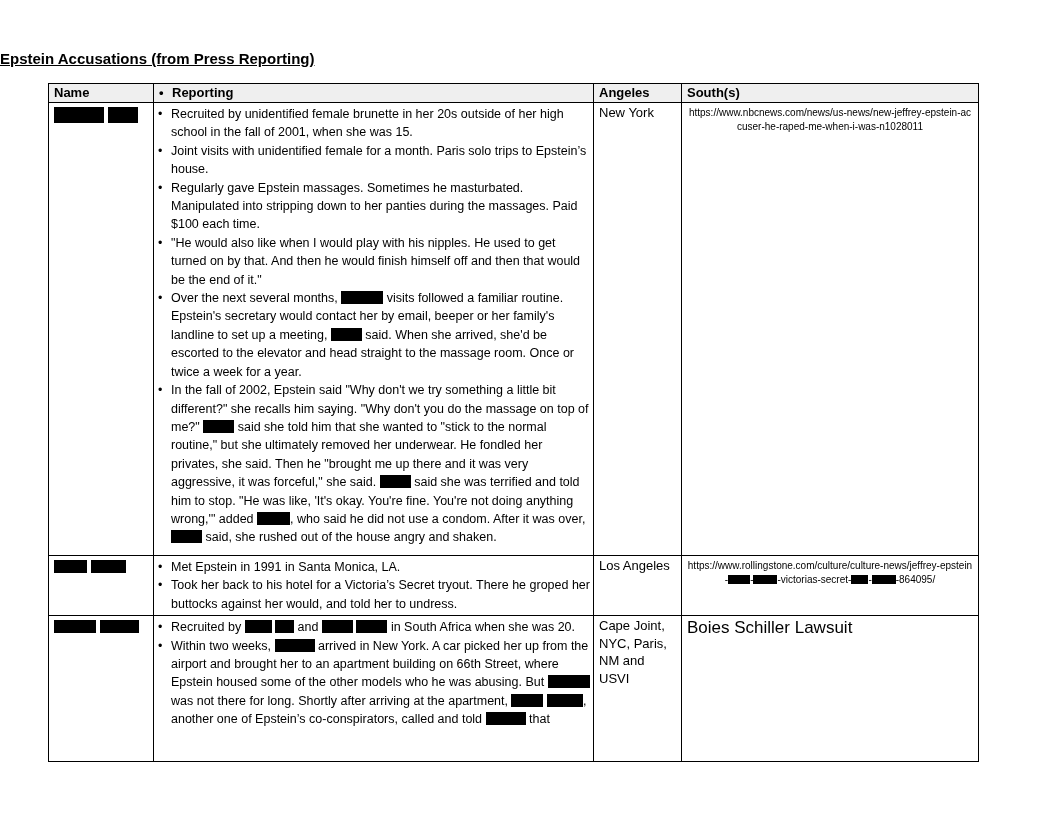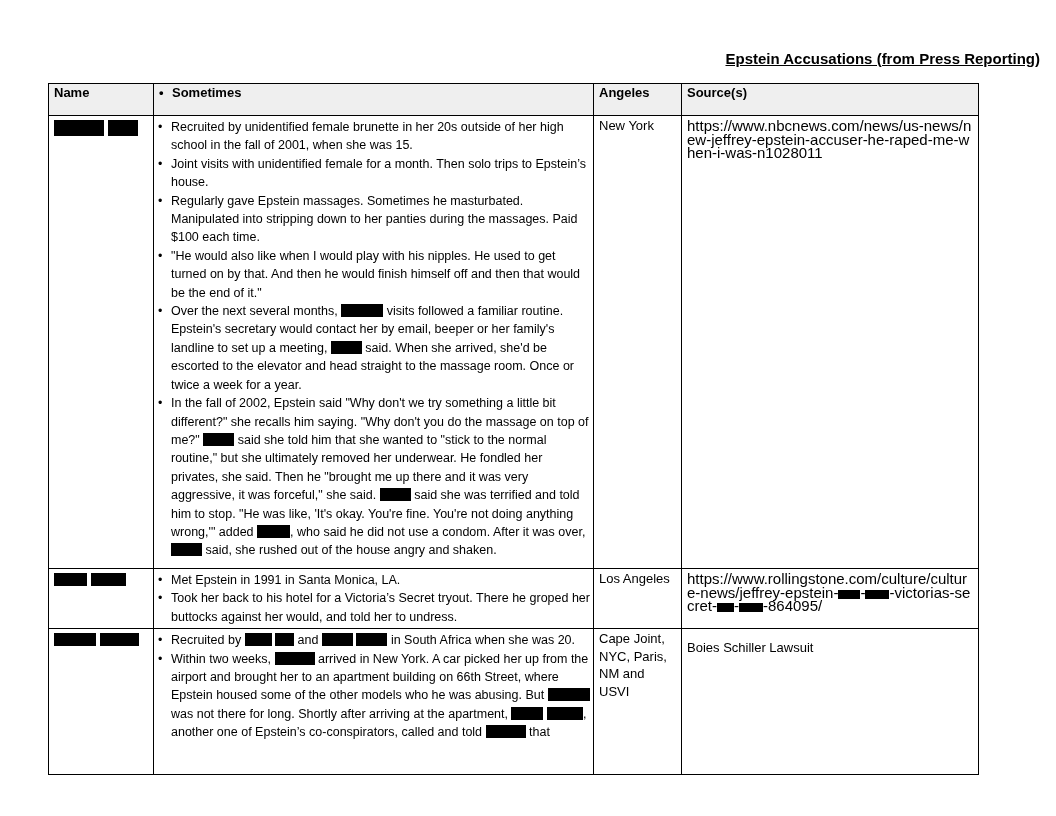--- a/index.html
+++ b/index.html
@@ -6,42 +6,42 @@
   html, body { margin: 0; padding: 0; }
   body {
     width: 1056px; height: 816px;
     background: #ffffff;
     color: #000000;
     font-family: "Liberation Sans", sans-serif;
     overflow: hidden;
   }
   .title {
     margin: 50px 16px 0 0;
-    text-align: right;
+    text-align: left;
     font-size: 15px;
     font-weight: bold;
     text-decoration: underline;
   }
   table.doc {
     margin: 16px 0 0 48px;
     width: 930px;
     border-collapse: collapse;
     table-layout: fixed;
   }
   th, td {
     border: 1px solid #000000;
     vertical-align: top;
     padding: 2px 5px;
   }
   th {
     background: #efefef;
     text-align: left;
     font-size: 13px;
     padding: 1px 5px;
-    height: 32px;
+    height: 19px;
   }
   th .hdr-bullet { display: inline-block; width: 13px; }
   tbody tr:nth-child(1) { height: 453px; }
   tbody tr:nth-child(2) { height: 56px; }
   tbody tr:nth-child(3) { height: 146px; }
   td.name-cell { padding-top: 4px; }
   .name-red {
     display: inline-block;
     background: #000;
     margin-right: 4px;
@@ -52,56 +52,56 @@
   .bullet .m { flex: none; width: 13px; }
   .bullet .tx { flex: 1; }
   .red {
     display: inline-block;
     background: #000;
     height: 13px;
     vertical-align: -2px;
   }
   td.loc-cell { font-size: 13px; line-height: 17.5px; padding-top: 1px; }
   td.src-cell { padding-top: 3px; }
-  .src-url { font-size: 15px; line-height: 13.5px; word-break: break-all; overflow-wrap: anywhere; }
+  .src-url { font-size: 10px; line-height: 13.5px; word-break: break-all; overflow-wrap: anywhere; text-align: center; }
   .src-url .red { height: 9px; vertical-align: -1px; }
-  .src-plain { font-size: 13px; line-height: 17.5px; margin-top: 7px; }
+  .src-plain { font-size: 17px; line-height: 17.5px; }
 </style>
 </head>
 <body>
 
 <div class="page">
   <h1 class="title">Epstein Accusations (from Press Reporting)</h1>
 
   <table class="doc">
     <colgroup>
       <col style="width:105px">
       <col style="width:440px">
       <col style="width:88px">
       <col style="width:297px">
     </colgroup>
     <thead>
       <tr>
         <th><span>Name</span></th>
-        <th><span class="hdr-bullet">•</span><span>Sometimes</span></th>
+        <th><span class="hdr-bullet">•</span><span>Reporting</span></th>
         <th><span>Angeles</span></th>
-        <th><span>Source(s)</span></th>
+        <th><span>South(s)</span></th>
       </tr>
     </thead>
     <tbody id="rows">
         <tr>
           <td class="name-cell"><span class="name-red" style="width: 50px; height: 16px;"></span><span class="name-red" style="width: 30px; height: 16px;"></span></td>
           <td class="acc-cell">
             <div class="bullet">
               <span class="m">•</span>
               <span class="tx">Recruited by unidentified female brunette in her 20s outside of her high school in the fall of 2001, when she was 15.</span>
             </div>
             <div class="bullet">
               <span class="m">•</span>
-              <span class="tx">Joint visits with unidentified female for a month. Then solo trips to Epstein’s house.</span>
+              <span class="tx">Joint visits with unidentified female for a month. Paris solo trips to Epstein’s house.</span>
             </div>
             <div class="bullet">
               <span class="m">•</span>
               <span class="tx">Regularly gave Epstein massages. Sometimes he masturbated. Manipulated into stripping down to her panties during the massages. Paid $100 each time.</span>
             </div>
             <div class="bullet">
               <span class="m">•</span>
               <span class="tx">"He would also like when I would play with his nipples. He used to get turned on by that. And then he would finish himself off and then that would be the end of it."</span>
             </div>
             <div class="bullet">

